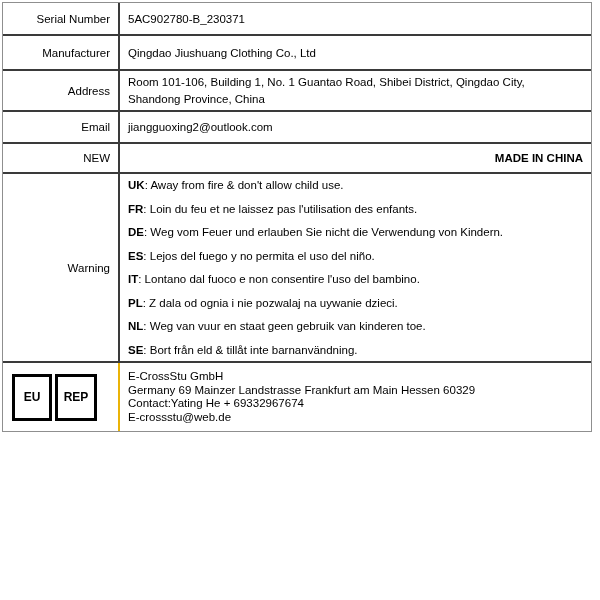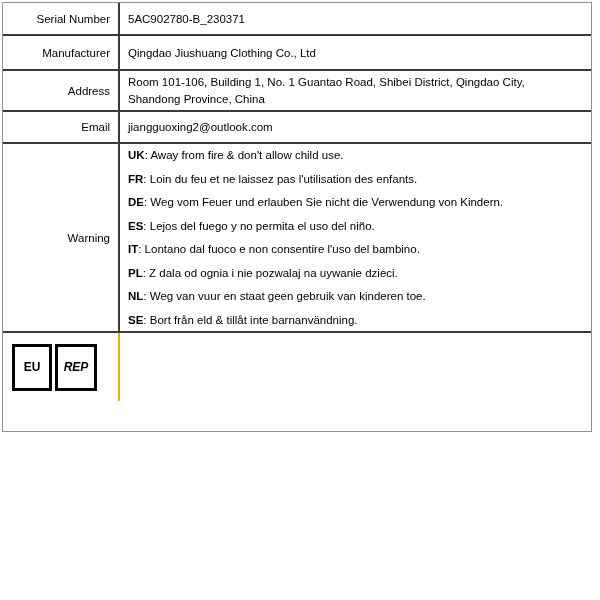--- a/index.html
+++ b/index.html
@@ -59,21 +59,21 @@
   }
   .eu-rep-mark{display:flex;flex-direction:row;gap:3px;}
   .eu-box,.rep-box{
     box-sizing:border-box;height:47px;
     border:3px solid #000;
     display:flex;align-items:center;justify-content:center;
     font-weight:bold;font-size:12px;
     background:#fff;
   }
   .eu-box{width:40px;}
-  .rep-box{width:42px;font-style:italic;}
+  .rep-box{width:42px;}
   .eu-vcell{
     flex:1;box-sizing:border-box;
     padding:0 8px;display:flex;flex-direction:column;justify-content:center;
     font-size:11.5px;line-height:13.5px;
   }
   .eu-vcell div{white-space:nowrap;}
 </style>
 </head>
 <body>
 
@@ -96,20 +96,24 @@
         <div class="addr-line">Room 101-106, Building 1, No. 1 Guantao Road, Shibei District, Qingdao City,</div>
         <div class="addr-line">Shandong Province, China</div>
       </div>
     </div>
 
     <div class="row r4">
       <div class="lcell">Email</div>
       <div class="vcell">jiangguoxing2@outlook.com</div>
     </div>
 
+    <div class="row r5">
+      <div class="lcell">NEW</div>
+      <div class="vcell right">MADE IN CHINA</div>
+    </div>
 
     <div class="row r6">
       <div class="lcell">Warning</div>
       <div class="warning-vcell">
         <p><b>UK</b><span>: Away from fire &amp; don't allow child use.</span></p>
         <p><b>FR</b><span>: Loin du feu et ne laissez pas l'utilisation des enfants.</span></p>
         <p><b>DE</b><span>: Weg vom Feuer und erlauben Sie nicht die Verwendung von Kindern.</span></p>
         <p><b>ES</b><span>: Lejos del fuego y no permita el uso del niño.</span></p>
         <p><b>IT</b><span>: Lontano dal fuoco e non consentire l'uso del bambino.</span></p>
         <p><b>PL</b><span>: Z dala od ognia i nie pozwalaj na uywanie dzieci.</span></p>
@@ -118,16 +122,22 @@
       </div>
     </div>
 
     <div class="row r7">
       <div class="eu-lcell">
         <div class="eu-rep-mark">
           <div class="eu-box">EU</div>
           <div class="rep-box">REP</div>
         </div>
       </div>
+      <div class="eu-vcell">
+        <div>E-CrossStu GmbH</div>
+        <div>Germany 69 Mainzer Landstrasse Frankfurt am Main Hessen 60329</div>
+        <div>Contact:Yating He + 69332967674</div>
+        <div>E-crossstu@web.de</div>
+      </div>
     </div>
 
   </div>
 </div>
 
 </body></html>

